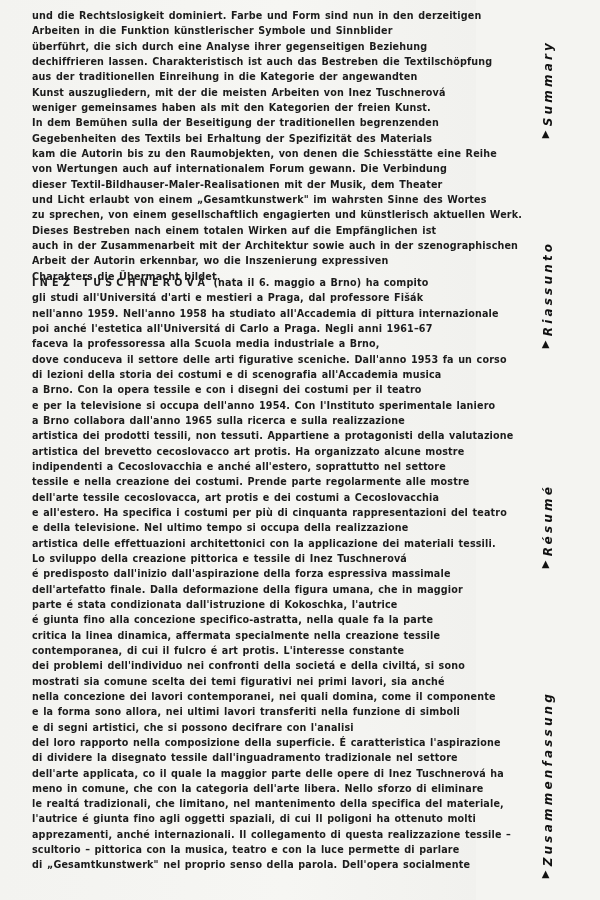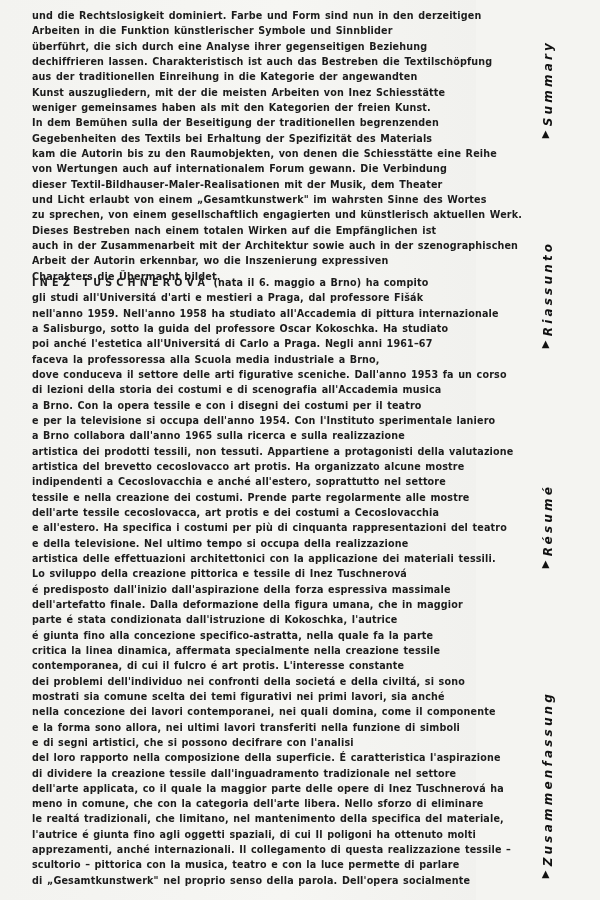--- a/index.html
+++ b/index.html
@@ -64,40 +64,39 @@
 <body>
 
 <div class="page">
 
   <div class="text-block" id="block-de">
     <span class="line">und die Rechtslosigkeit dominiert. Farbe und Form sind nun in den derzeitigen</span>
     <span class="line">Arbeiten in die Funktion künstlerischer Symbole und Sinnblider</span>
     <span class="line">überführt, die sich durch eine Analyse ihrer gegenseitigen Beziehung</span>
     <span class="line">dechiffrieren lassen. Charakteristisch ist auch das Bestreben die Textilschöpfung</span>
     <span class="line">aus der traditionellen Einreihung in die Kategorie der angewandten</span>
-    <span class="line">Kunst auszugliedern, mit der die meisten Arbeiten von Inez Schiesstätte</span>
+    <span class="line">Kunst auszugliedern, mit der die meisten Arbeiten von Inez Tuschnerová</span>
     <span class="line">weniger gemeinsames haben als mit den Kategorien der freien Kunst.</span>
     <span class="line">In dem Bemühen sulla der Beseitigung der traditionellen begrenzenden</span>
     <span class="line">Gegebenheiten des Textils bei Erhaltung der Spezifizität des Materials</span>
     <span class="line">kam die Autorin bis zu den Raumobjekten, von denen die Schiesstätte eine Reihe</span>
     <span class="line">von Wertungen auch auf internationalem Forum gewann. Die Verbindung</span>
     <span class="line">dieser Textil-Bildhauser-Maler-Realisationen mit der Musik, dem Theater</span>
     <span class="line">und Licht erlaubt von einem „Gesamtkunstwerk" im wahrsten Sinne des Wortes</span>
     <span class="line">zu sprechen, von einem gesellschaftlich engagierten und künstlerisch aktuellen Werk.</span>
     <span class="line">Dieses Bestreben nach einem totalen Wirken auf die Empfänglichen ist</span>
     <span class="line">auch in der Zusammenarbeit mit der Architektur sowie auch in der szenographischen</span>
     <span class="line">Arbeit der Autorin erkennbar, wo die Inszenierung expressiven</span>
     <span class="line">Charakters die Übermacht bildet.</span>
   </div>
 
   <div class="text-block" id="block-it">
     <span class="line"><span class="spaced-name">INEZ TUSCHNEROVÁ</span><span> (nata il 6. maggio a Brno) ha compito</span></span>
     <span class="line">gli studi all'Universitá d'arti e mestieri a Praga, dal professore Fišák</span>
     <span class="line">nell'anno 1959. Nell'anno 1958 ha studiato all'Accademia di pittura internazionale</span>
-    <span class="line">a Salisburgo, sotto la guida del professore Oscar Kokoschka. Ha studiato</span>
     <span class="line">poi anché l'estetica all'Universitá di Carlo a Praga. Negli anni 1961–67</span>
     <span class="line">faceva la professoressa alla Scuola media industriale a Brno,</span>
     <span class="line">dove conduceva il settore delle arti figurative sceniche. Dall'anno 1953 fa un corso</span>
     <span class="line">di lezioni della storia dei costumi e di scenografia all'Accademia musica</span>
     <span class="line">a Brno. Con la opera tessile e con i disegni dei costumi per il teatro</span>
     <span class="line">e per la televisione si occupa dell'anno 1954. Con l'Instituto sperimentale laniero</span>
     <span class="line">a Brno collabora dall'anno 1965 sulla ricerca e sulla realizzazione</span>
     <span class="line">artistica dei prodotti tessili, non tessuti. Appartiene a protagonisti della valutazione</span>
     <span class="line">artistica del brevetto cecoslovacco art protis. Ha organizzato alcune mostre</span>
     <span class="line">indipendenti a Cecoslovacchia e anché all'estero, soprattutto nel settore</span>
@@ -112,21 +111,21 @@
     <span class="line">parte é stata condizionata dall'istruzione di Kokoschka, l'autrice</span>
     <span class="line">é giunta fino alla concezione specifico-astratta, nella quale fa la parte</span>
     <span class="line">critica la linea dinamica, affermata specialmente nella creazione tessile</span>
     <span class="line">contemporanea, di cui il fulcro é art protis. L'interesse constante</span>
     <span class="line">dei problemi dell'individuo nei confronti della societá e della civiltá, si sono</span>
     <span class="line">mostrati sia comune scelta dei temi figurativi nei primi lavori, sia anché</span>
     <span class="line">nella concezione dei lavori contemporanei, nei quali domina, come il componente</span>
     <span class="line">e la forma sono allora, nei ultimi lavori transferiti nella funzione di simboli</span>
     <span class="line">e di segni artistici, che si possono decifrare con l'analisi</span>
     <span class="line">del loro rapporto nella composizione della superficie. É caratteristica l'aspirazione</span>
-    <span class="line">di dividere la creazione tessile dall'inguadramento tradizionale nel settore</span>
+    <span class="line">di dividere la disegnato tessile dall'inguadramento tradizionale nel settore</span>
     <span class="line">dell'arte applicata, co il quale la maggior parte delle opere di Inez Tuschnerová ha</span>
     <span class="line">meno in comune, che con la categoria dell'arte libera. Nello sforzo di eliminare</span>
     <span class="line">le realtá tradizionali, che limitano, nel mantenimento della specifica del materiale,</span>
     <span class="line">l'autrice é giunta fino agli oggetti spaziali, di cui Il poligoni ha ottenuto molti</span>
     <span class="line">apprezamenti, anché internazionali. Il collegamento di questa realizzazione tessile –</span>
     <span class="line">scultorio – pittorica con la musica, teatro e con la luce permette di parlare</span>
     <span class="line">di „Gesamtkunstwerk" nel proprio senso della parola. Dell'opera socialmente</span>
 
   </div>
 

